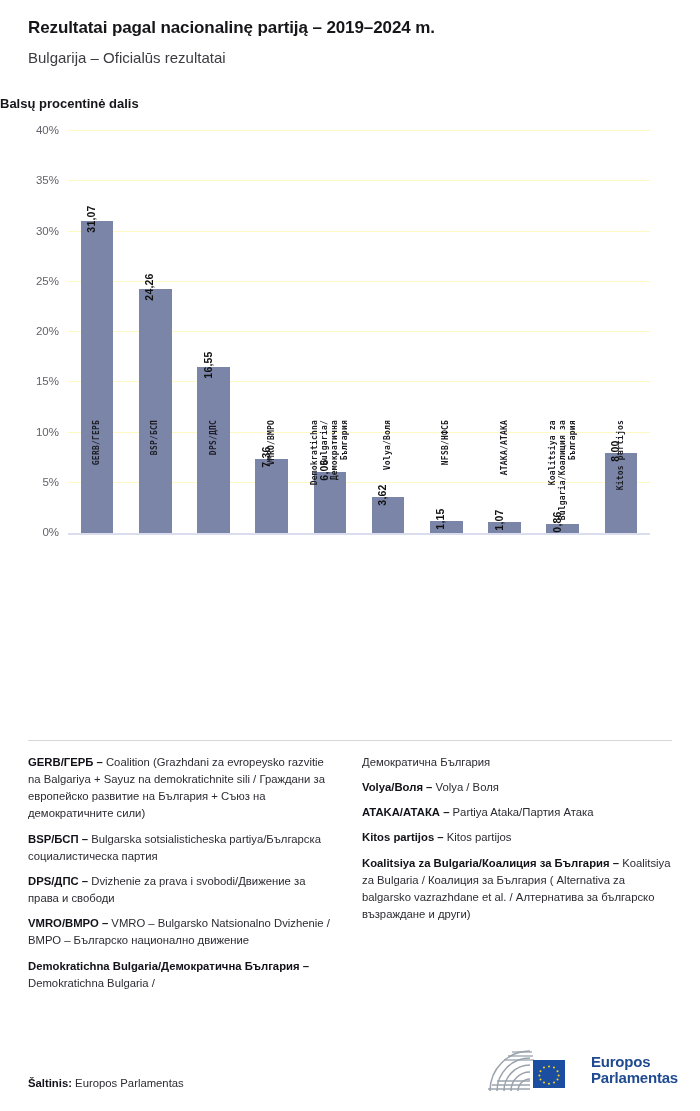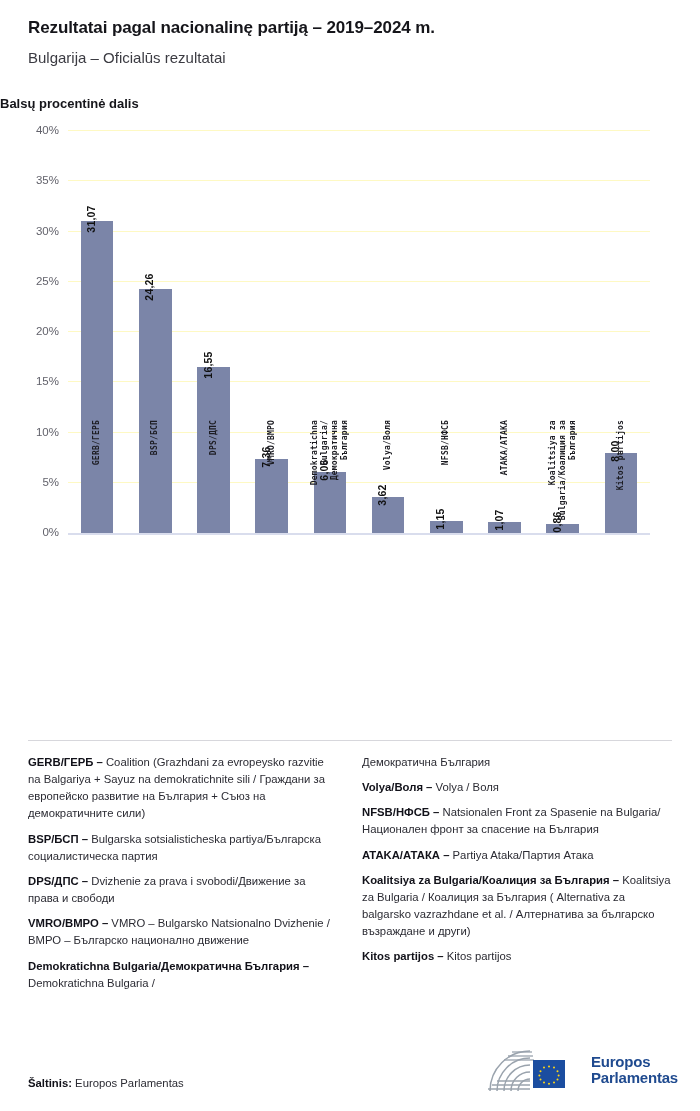--- a/index.html
+++ b/index.html
@@ -332,24 +332,23 @@
     <div class="legend-col left" id="legend-left">
         <div class="legend-entry"><b>GERB/ГЕРБ – </b><span>Coalition (Grazhdani za evropeysko razvitie na Balgariya + Sayuz na demokratichnite sili / Граждани за европейско развитие на България + Съюз на демократичните сили)</span></div>
         <div class="legend-entry"><b>BSP/БСП – </b><span>Bulgarska sotsialisticheska partiya/Българска социалистическа партия</span></div>
         <div class="legend-entry"><b>DPS/ДПС – </b><span>Dvizhenie za prava i svobodi/Движение за права и свободи</span></div>
         <div class="legend-entry"><b>VMRO/ВМРО – </b><span>VMRO – Bulgarsko Natsionalno Dvizhenie / ВМРО – Българско национално движение</span></div>
         <div class="legend-entry"><b>Demokratichna Bulgaria/Демократична България – </b><span>Demokratichna Bulgaria /</span></div>
       </div>
     <div class="legend-col right" id="legend-right">
         <div class="legend-entry"><span>Демократична България</span></div>
         <div class="legend-entry"><b>Volya/Воля – </b><span>Volya / Воля</span></div>
-        <div class="legend-entry"><b>NFSB/НФСБ – </b><span>Natsionalen Front za Spasenie na Bulgaria/Национален фронт за спасение на България</span></div>
         <div class="legend-entry"><b>ATAKA/АТАКА – </b><span>Partiya Ataka/Партия Атака</span></div>
+        <div class="legend-entry"><b>Kitos partijos – </b><span>Kitos partijos</span></div>
         <div class="legend-entry"><b>Koalitsiya za Bulgaria/Коалиция за България – </b><span>Koalitsiya za Bulgaria / Коалиция за България ( Alternativa za balgarsko vazrazhdane et al. / Алтернатива за българско възраждане и други)</span></div>
-        <div class="legend-entry"><b>Kitos partijos – </b><span>Kitos partijos</span></div>
       </div>
   </div>
 </div>
 
 <div class="footer">
   <div class="source">
     <b>Šaltinis:</b>
     <span>Europos Parlamentas</span>
   </div>
 

